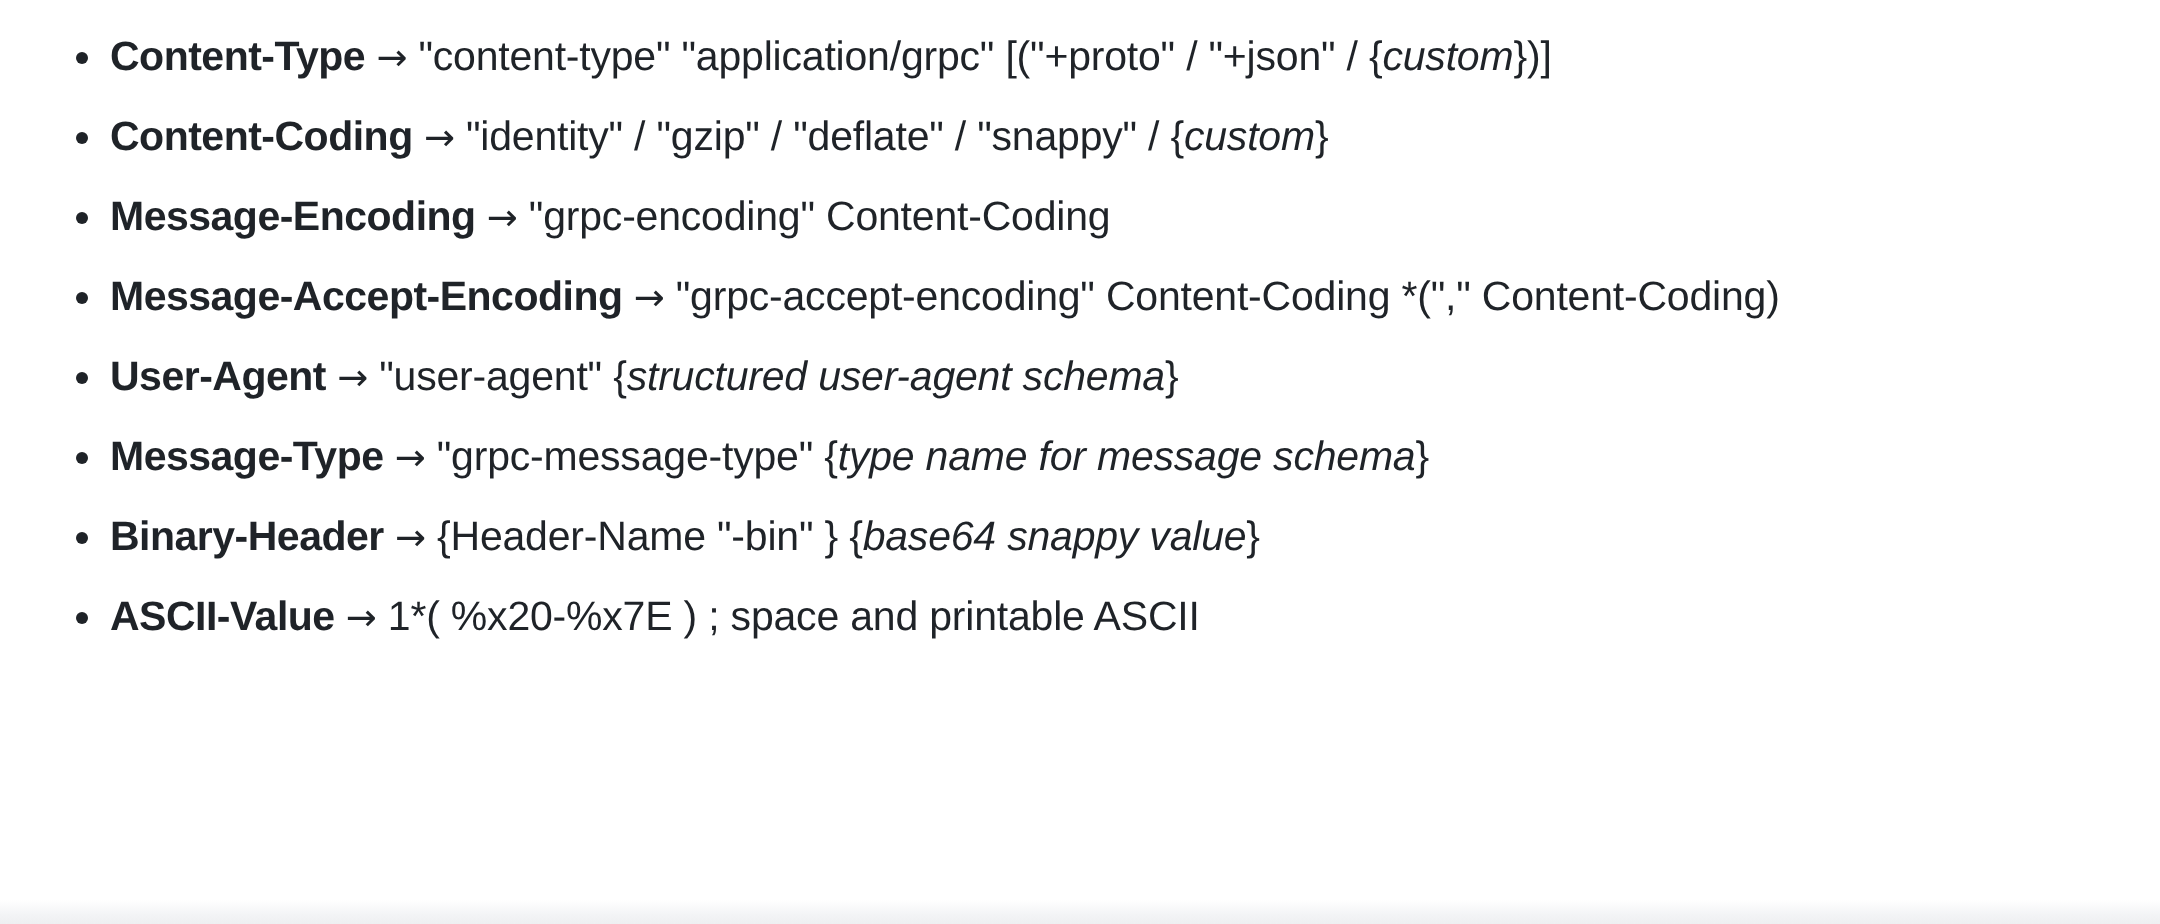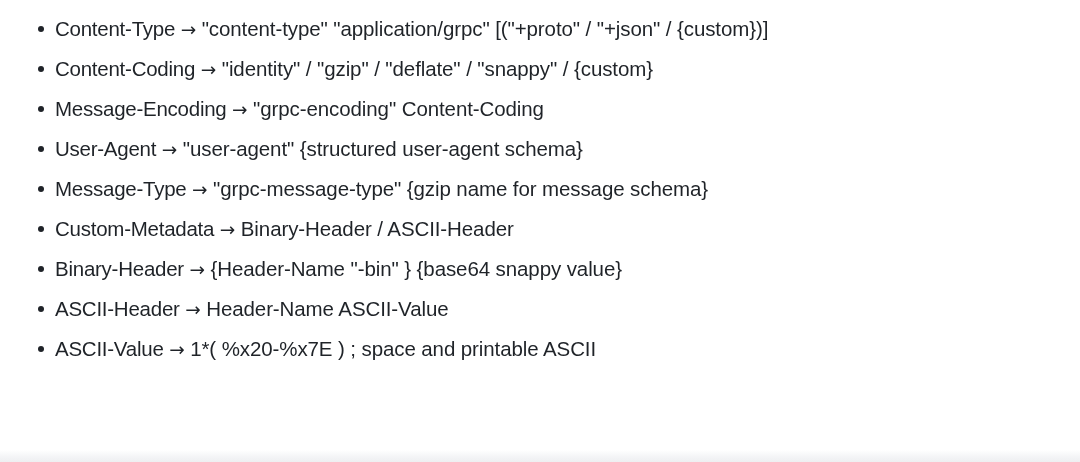--- a/index.html
+++ b/index.html
@@ -44,25 +44,26 @@
     height: 6px;
     margin-top: -3px;
     border-radius: 50%;
     background: #1f2328;
   }
 
   .tok {
     white-space: pre;
   }
   .tok.b {
-    font-weight: 400;
+    font-weight: 700;
     letter-spacing: -0.25px;
     margin-top: 32px;
   }
   .tok.i {
+    font-style: italic;
   }
   .tok.n {
     font-weight: 400;
   }
 
   .arrow {
     font-family: "DejaVu Sans", sans-serif;
     font-size: 18.5px;
     font-weight: 400;
   }
@@ -76,21 +77,20 @@
     background: linear-gradient(to bottom, rgba(255,255,255,1) 0%, rgba(243,244,246,1) 60%, rgba(238,239,241,1) 100%);
   }
 </style>
 </head>
 <body>
 
 <ul id="grammar-list">
     <li><span class="bullet" aria-label="•"></span><span class="tok b">Content-Type</span><span class="tok n"> </span><span class="tok n arrow">→</span><span class="tok n"> "content-type" "application/grpc" [("+proto" / "+json" / {</span><span class="tok i">custom</span><span class="tok n">})]</span></li>
     <li><span class="bullet" aria-label="•"></span><span class="tok b">Content-Coding</span><span class="tok n"> </span><span class="tok n arrow">→</span><span class="tok n"> "identity" / "gzip" / "deflate" / "snappy" / {</span><span class="tok i">custom</span><span class="tok n">}</span></li>
     <li><span class="bullet" aria-label="•"></span><span class="tok b">Message-Encoding</span><span class="tok n"> </span><span class="tok n arrow">→</span><span class="tok n"> "grpc-encoding" Content-Coding</span></li>
+    <li><span class="bullet" aria-label="•"></span><span class="tok b">Message-Accept-Encoding</span><span class="tok n"> </span><span class="tok n arrow">→</span><span class="tok n"> "grpc-accept-encoding" Content-Coding *("," Content-Coding)</span></li>
     <li><span class="bullet" aria-label="•"></span><span class="tok b">User-Agent</span><span class="tok n"> </span><span class="tok n arrow">→</span><span class="tok n"> "user-agent" {</span><span class="tok i">structured user-agent schema</span><span class="tok n">}</span></li>
-    <li><span class="bullet" aria-label="•"></span><span class="tok b">Message-Type</span><span class="tok n"> </span><span class="tok n arrow">→</span><span class="tok n"> "grpc-message-type" {</span><span class="tok i">gzip name for message schema</span><span class="tok n">}</span></li>
-    <li><span class="bullet" aria-label="•"></span><span class="tok b">Custom-Metadata</span><span class="tok n"> </span><span class="tok n arrow">→</span><span class="tok n"> Binary-Header / ASCII-Header</span></li>
+    <li><span class="bullet" aria-label="•"></span><span class="tok b">Message-Type</span><span class="tok n"> </span><span class="tok n arrow">→</span><span class="tok n"> "grpc-message-type" {</span><span class="tok i">type name for message schema</span><span class="tok n">}</span></li>
     <li><span class="bullet" aria-label="•"></span><span class="tok b">Binary-Header</span><span class="tok n"> </span><span class="tok n arrow">→</span><span class="tok n"> {Header-Name "-bin" } {</span><span class="tok i">base64 snappy value</span><span class="tok n">}</span></li>
-    <li><span class="bullet" aria-label="•"></span><span class="tok b">ASCII-Header</span><span class="tok n"> </span><span class="tok n arrow">→</span><span class="tok n"> Header-Name ASCII-Value</span></li>
     <li><span class="bullet" aria-label="•"></span><span class="tok b">ASCII-Value</span><span class="tok n"> </span><span class="tok n arrow">→</span><span class="tok n"> 1*( %x20-%x7E ) ; space and printable ASCII</span></li>
   </ul>
 
 <div id="bottom-fade"></div>
 
 </body></html>

